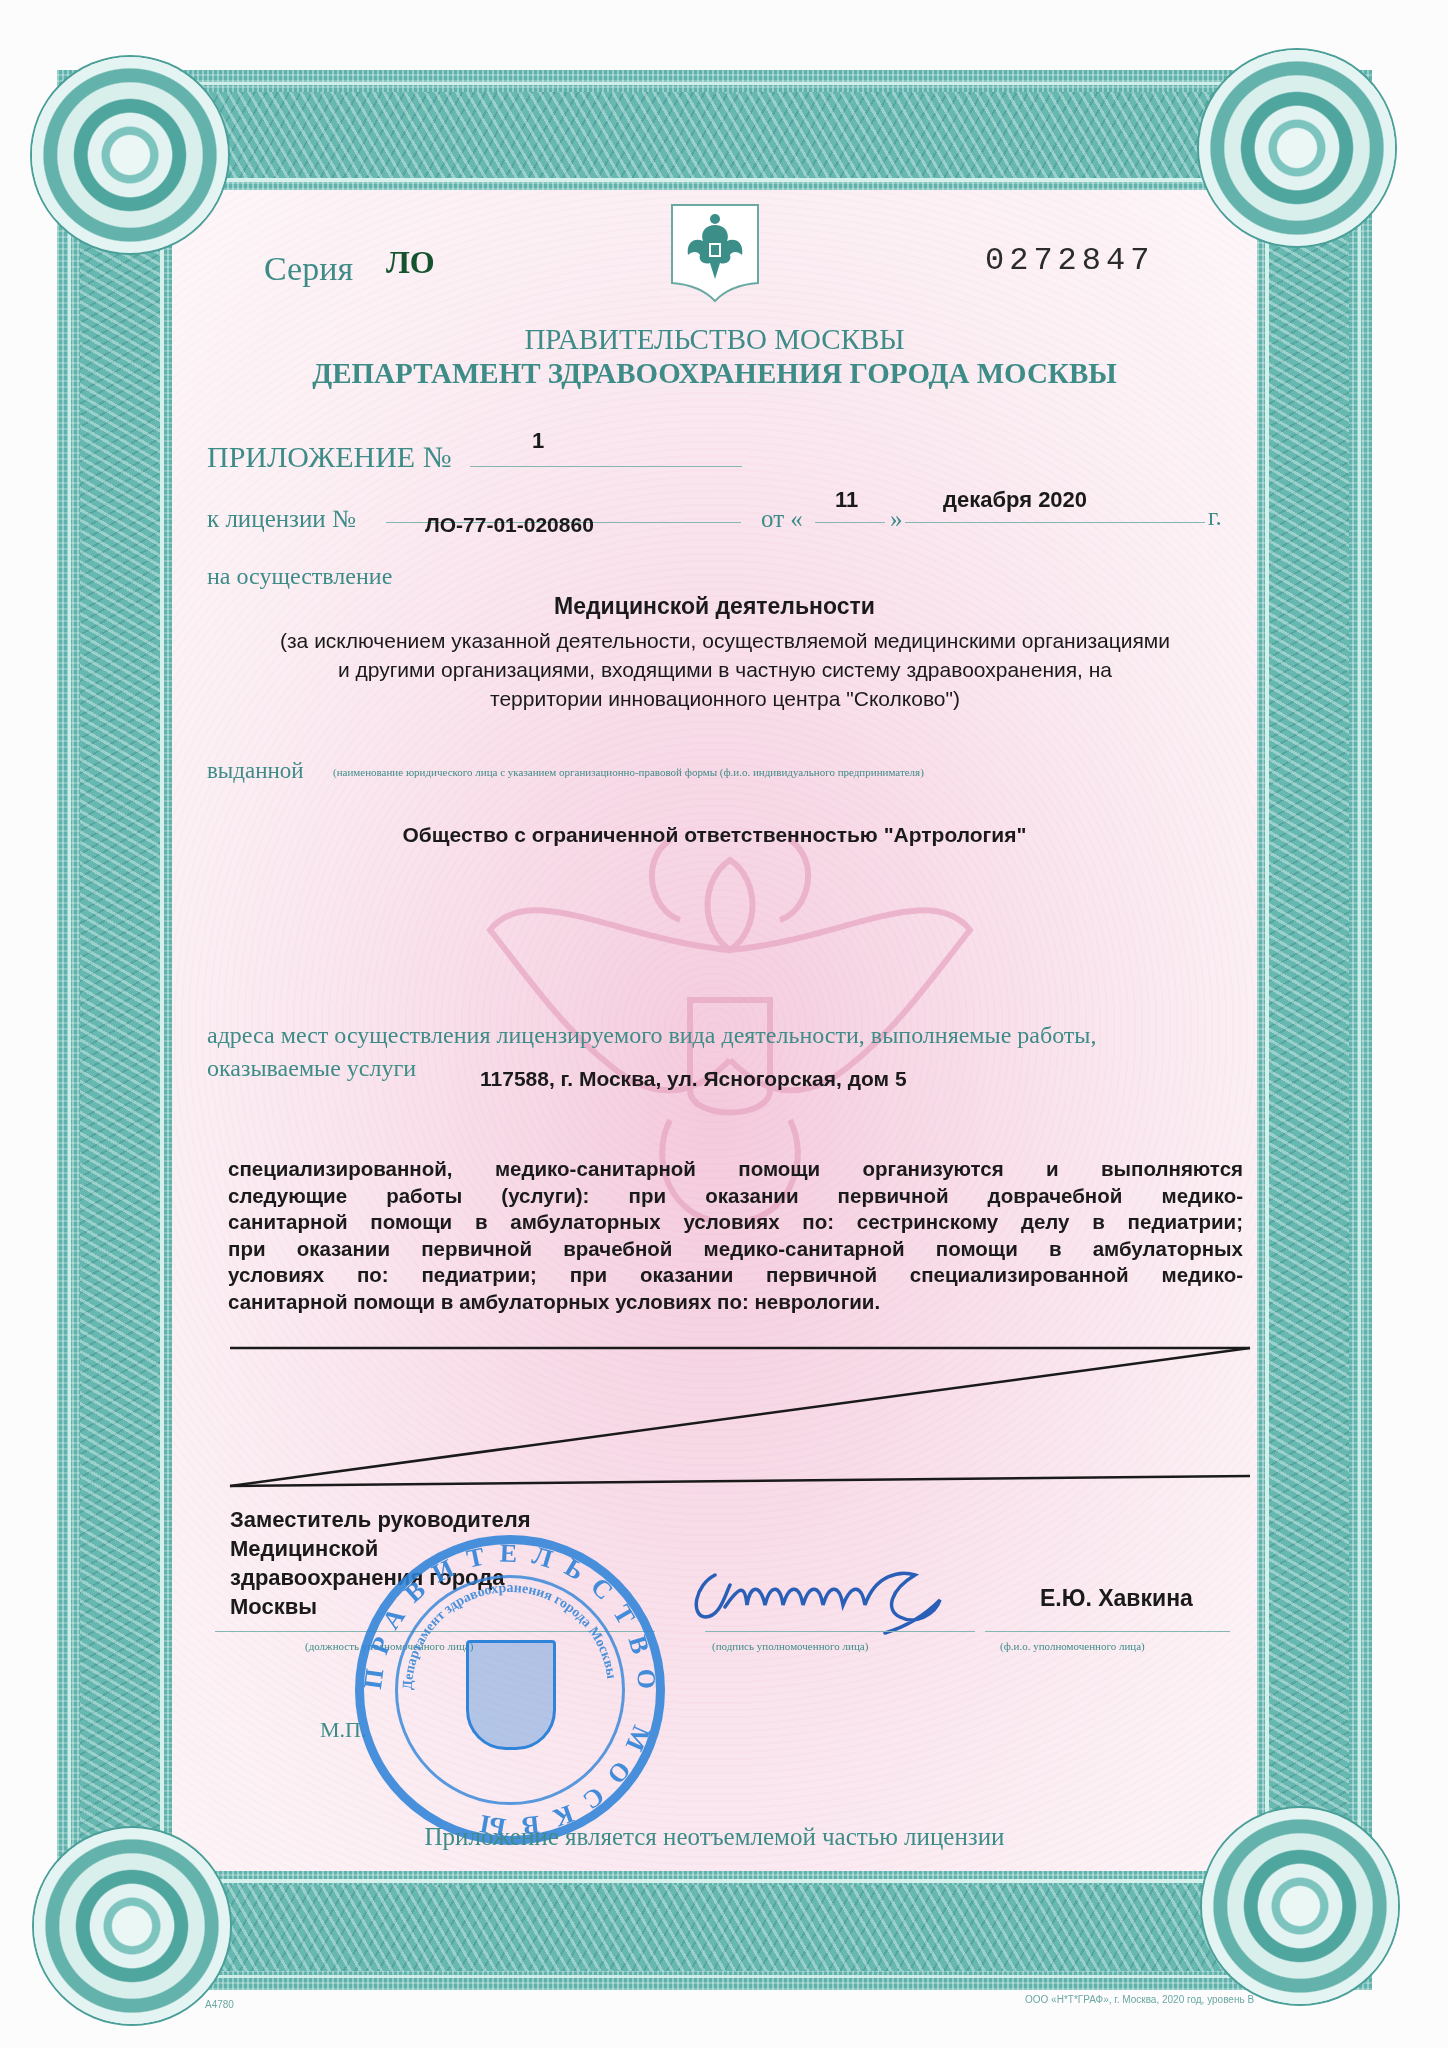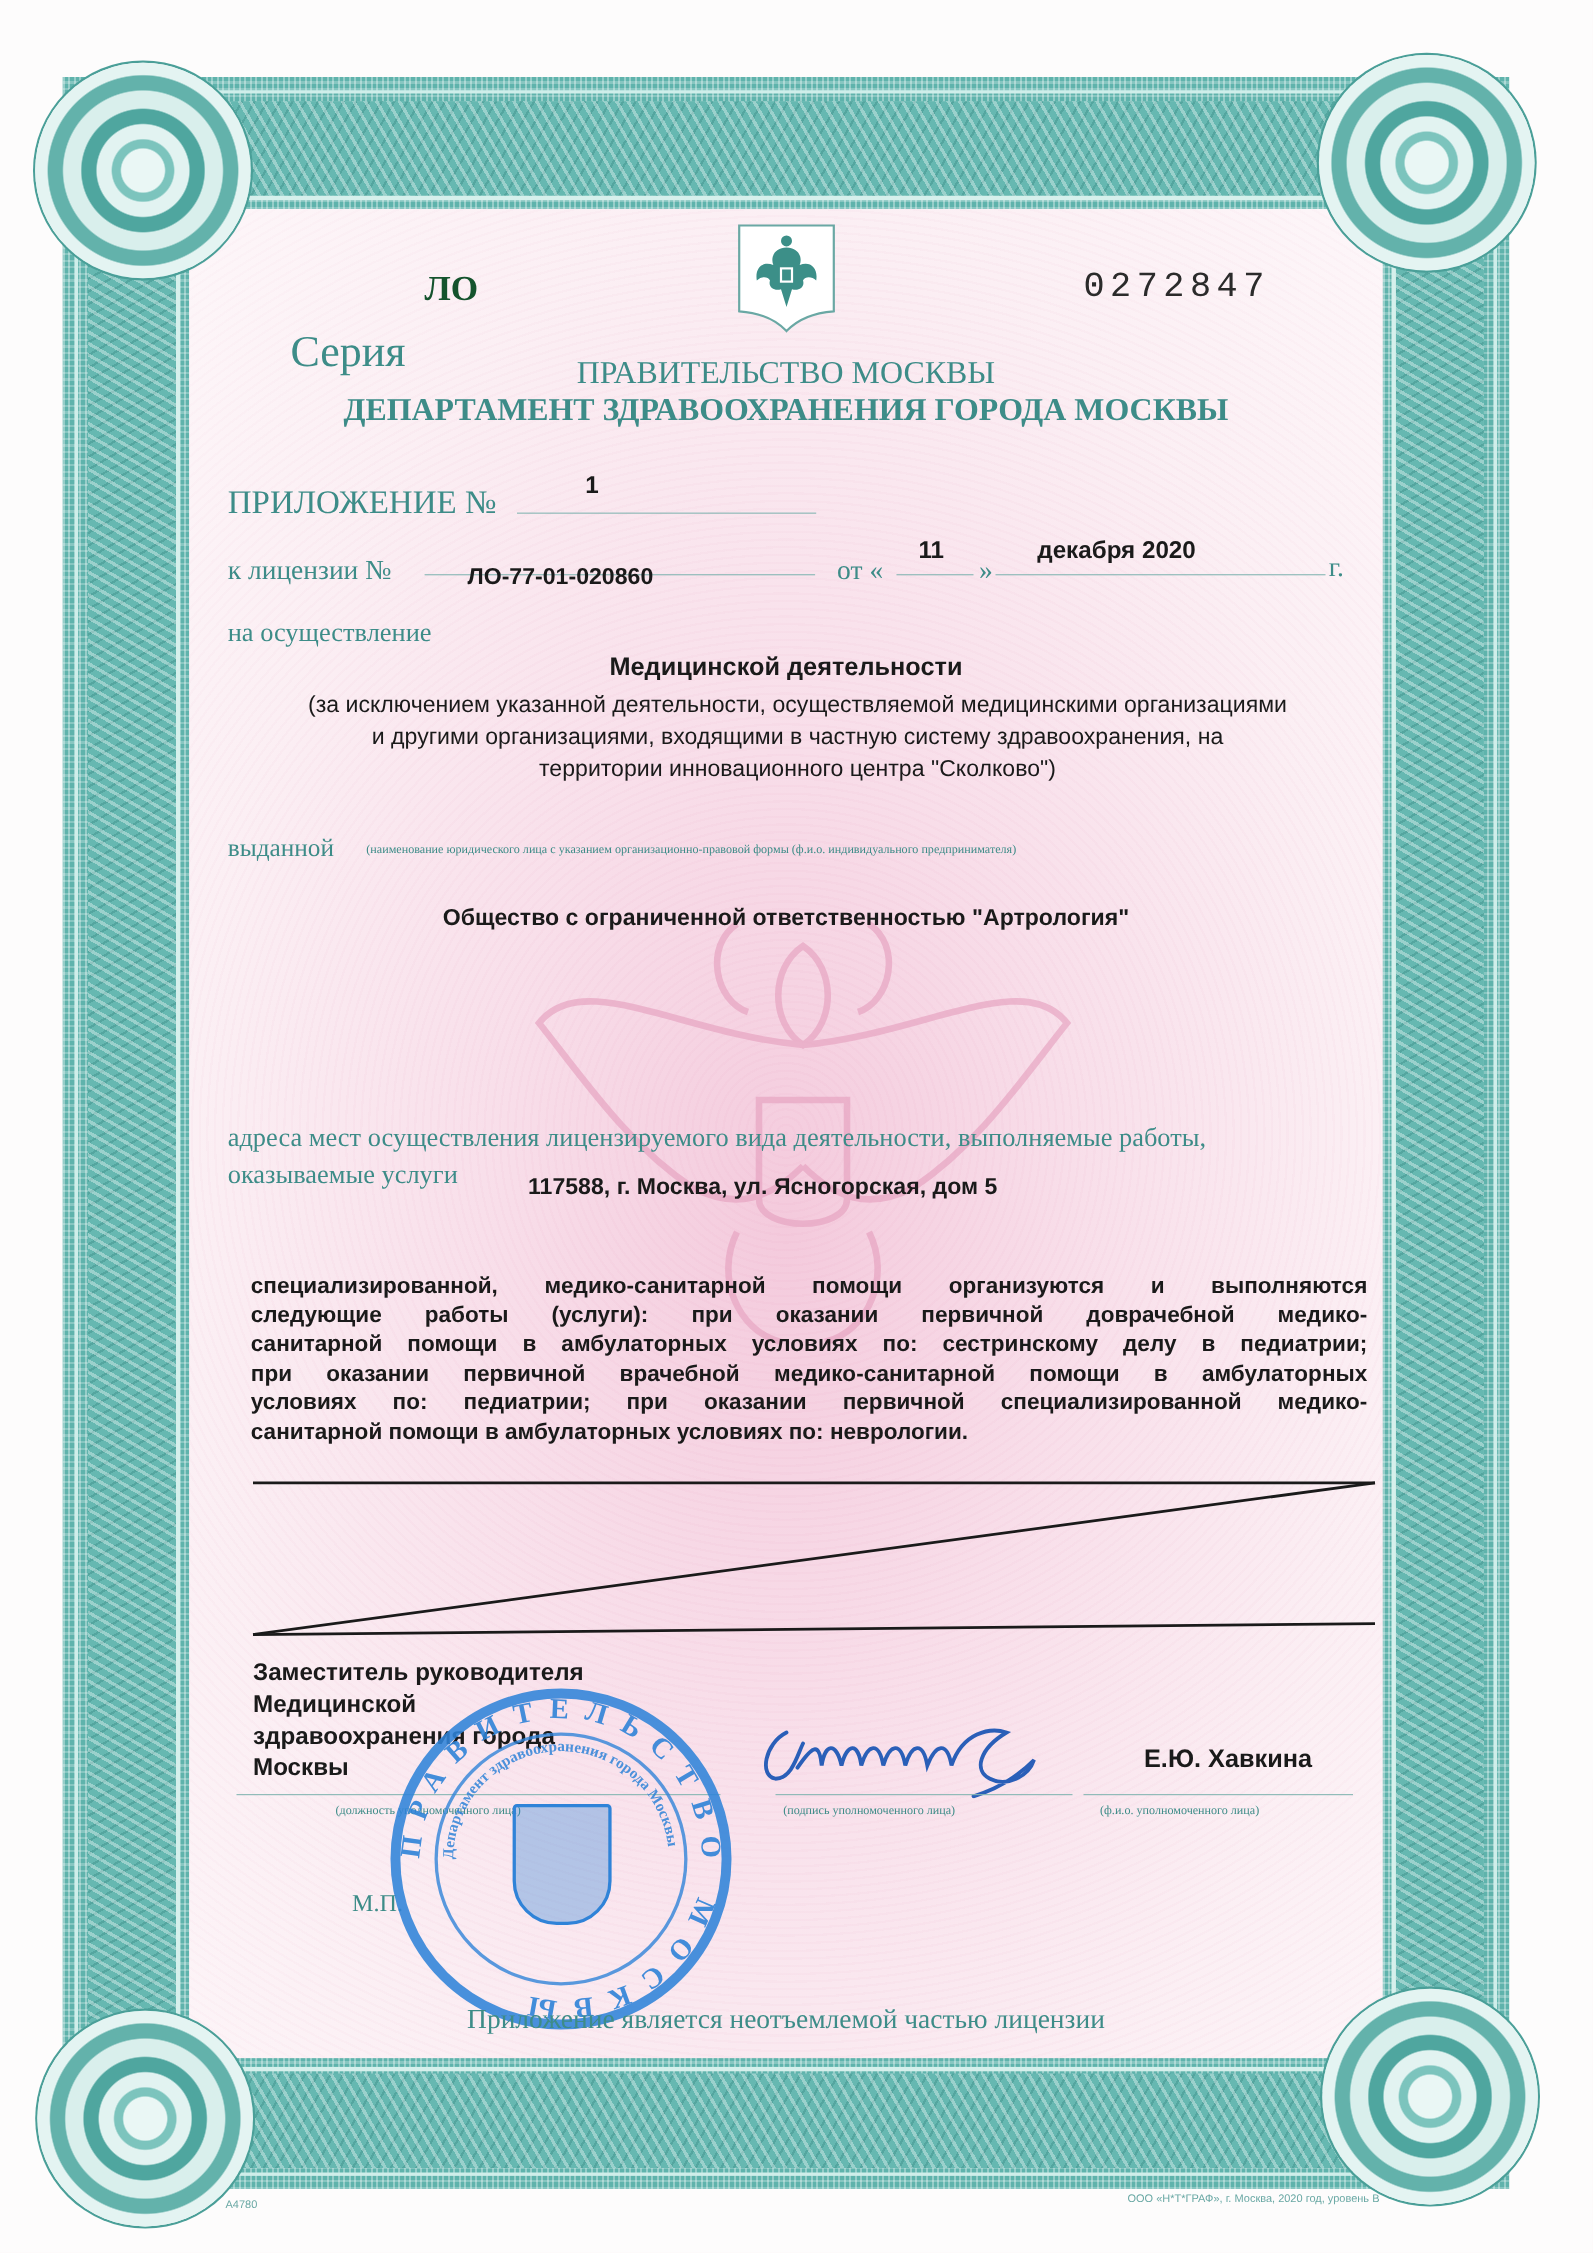--- a/index.html
+++ b/index.html
@@ -62,21 +62,21 @@
     <path d="M200 20 C170 40 180 90 210 100"></path>
     <path d="M320 20 C350 40 340 90 310 100"></path>
     <path d="M260 130 C150 120 60 60 20 110 C60 160 100 220 160 260 C200 280 230 270 260 240"></path>
     <path d="M260 130 C370 120 460 60 500 110 C460 160 420 220 360 260 C320 280 290 270 260 240"></path>
     <path d="M220 180 L300 180 L300 270 C300 300 220 300 220 270 Z"></path>
     <path d="M200 300 C180 340 200 390 240 400"></path>
     <path d="M320 300 C340 340 320 390 280 400"></path>
   </g>
 </svg>
 
-<div class="abs teal" style="left:264px;top:250px;font-size:40px;margin-top:46px;">Серия</div>
+<div class="abs teal" style="left:264px;top:250px;font-size:34px;">Серия</div>
 <div class="abs" style="left:386px;top:244px;font-size:32px;font-family:'Liberation Serif',serif;font-weight:bold;color:#14532d;">ЛО</div>
 <svg class="abs" style="left:670px;top:203px;" width="90" height="100" viewBox="0 0 90 100">
   <path d="M2 2 H88 V80 Q60 82 45 98 Q30 82 2 80 Z" fill="#fff" stroke="#6aa8a4" stroke-width="2"></path>
   <g fill="#3c8f88">
     <circle cx="45" cy="16" r="5"></circle>
     <path d="M45 22 C35 22 30 30 33 38 C24 34 16 40 18 52 C22 48 28 48 30 52 C28 58 34 62 40 60 L45 76 L50 60 C56 62 62 58 60 52 C62 48 68 48 72 52 C74 40 66 34 57 38 C60 30 55 22 45 22 Z"></path>
     <rect x="39" y="40" width="12" height="14" fill="#fff"></rect>
     <rect x="41" y="42" width="8" height="10"></rect>
   </g>
 </svg>

